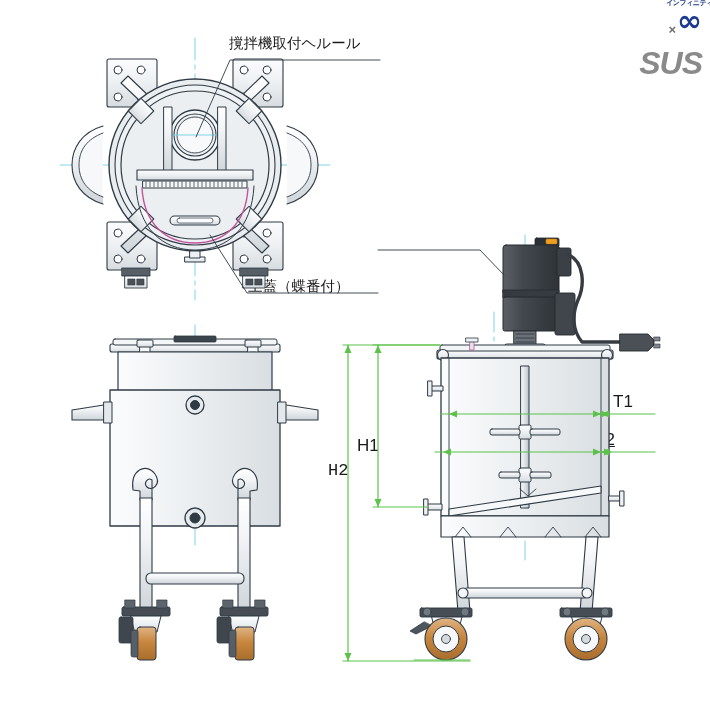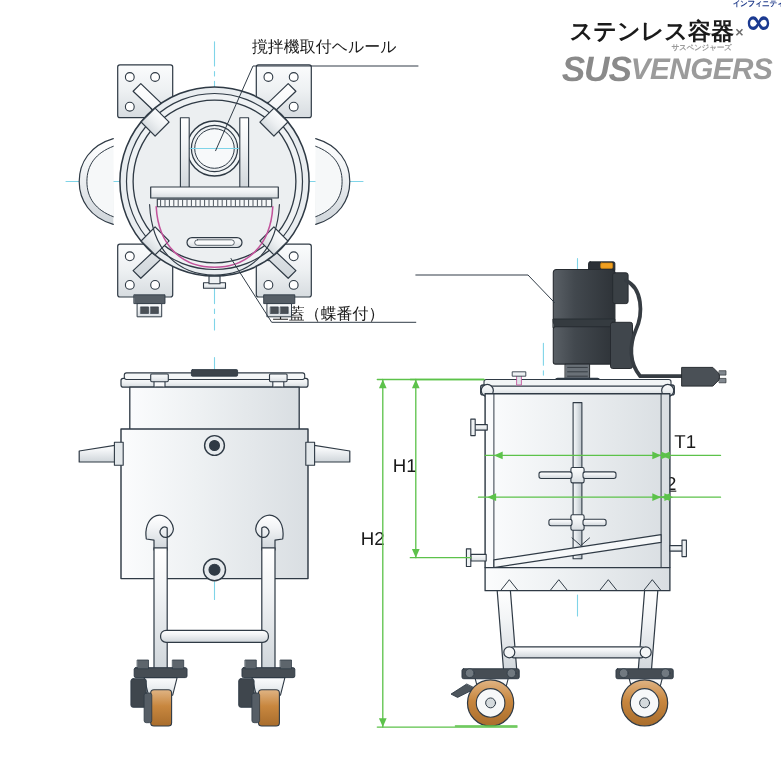--- a/index.html
+++ b/index.html
@@ -25,41 +25,36 @@
   .dim-label{position:absolute;font-family:"Liberation Sans",sans-serif;font-size:17px;color:#1a1a1a;font-weight:normal;}
   svg{position:absolute;left:0;top:0;}
 </style>
 </head>
 <body>
 
 <div id="stage">
 
   <div class="brand">
     <div class="brand-line1">
-      <span class="brand-jp">ステンレス容器</span>
       <span class="brand-x">×</span>
       <span class="inf-wrap">
         <span class="inf-ruby">インフィニティ</span>
         <span class="inf-sym">∞</span>
       </span>
     </div>
     <div class="brand-line2">
       <span class="sus">SUS</span>
-      <span class="vengers-wrap">
-        <span class="vengers-ruby">サスペンジャーズ</span>
-        <span class="vengers">VENGERS</span>
-      </span>
     </div>
   </div>
 
   <div class="callout" style="left:229px;top:33px;">撹拌機取付ヘルール</div>
   <div class="callout" style="left:248px;top:276px;">上蓋（蝶番付）</div>
 
-  <div class="dim-label" style="left:357px;top:414px;text-align:right;">H1</div>
-  <div class="dim-label" style="left:328px;top:480px;">H2</div>
+  <div class="dim-label" style="left:357px;top:436px;text-align:right;">H1</div>
+  <div class="dim-label" style="left:328px;top:461px;font-family:Liberation Mono, monospace;">H2</div>
   <div class="dim-label" style="left:472px;top:392px;">ID1</div>
   <div class="dim-label" style="left:472px;top:430px;">ID2</div>
   <div class="dim-label" style="left:613px;top:392px;">T1</div>
   <div class="dim-label" style="left:595px;top:430px;text-decoration:underline;">T2</div>
 
   <svg width="710" height="710" viewBox="0 0 710 710">
     <defs>
       <linearGradient id="gMetal" x1="0" y1="0" x2="1" y2="0">
         <stop offset="0%" stop-color="#fbfcfd"></stop>
         <stop offset="40%" stop-color="#eef1f3"></stop>

